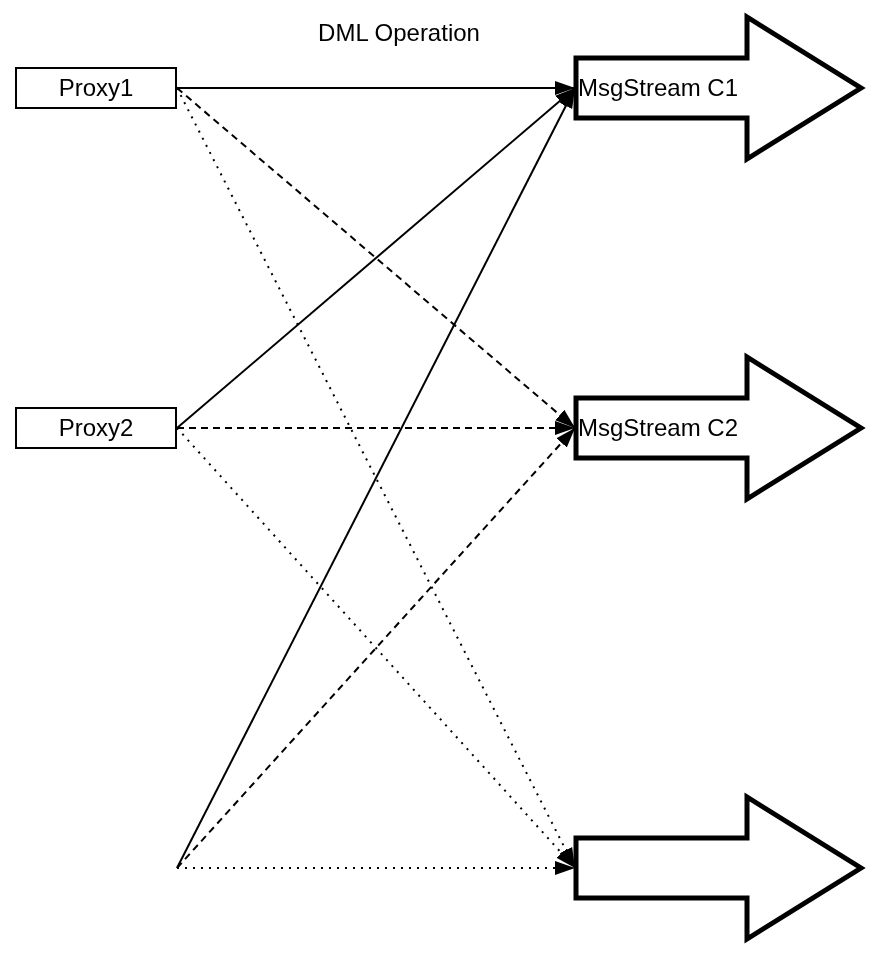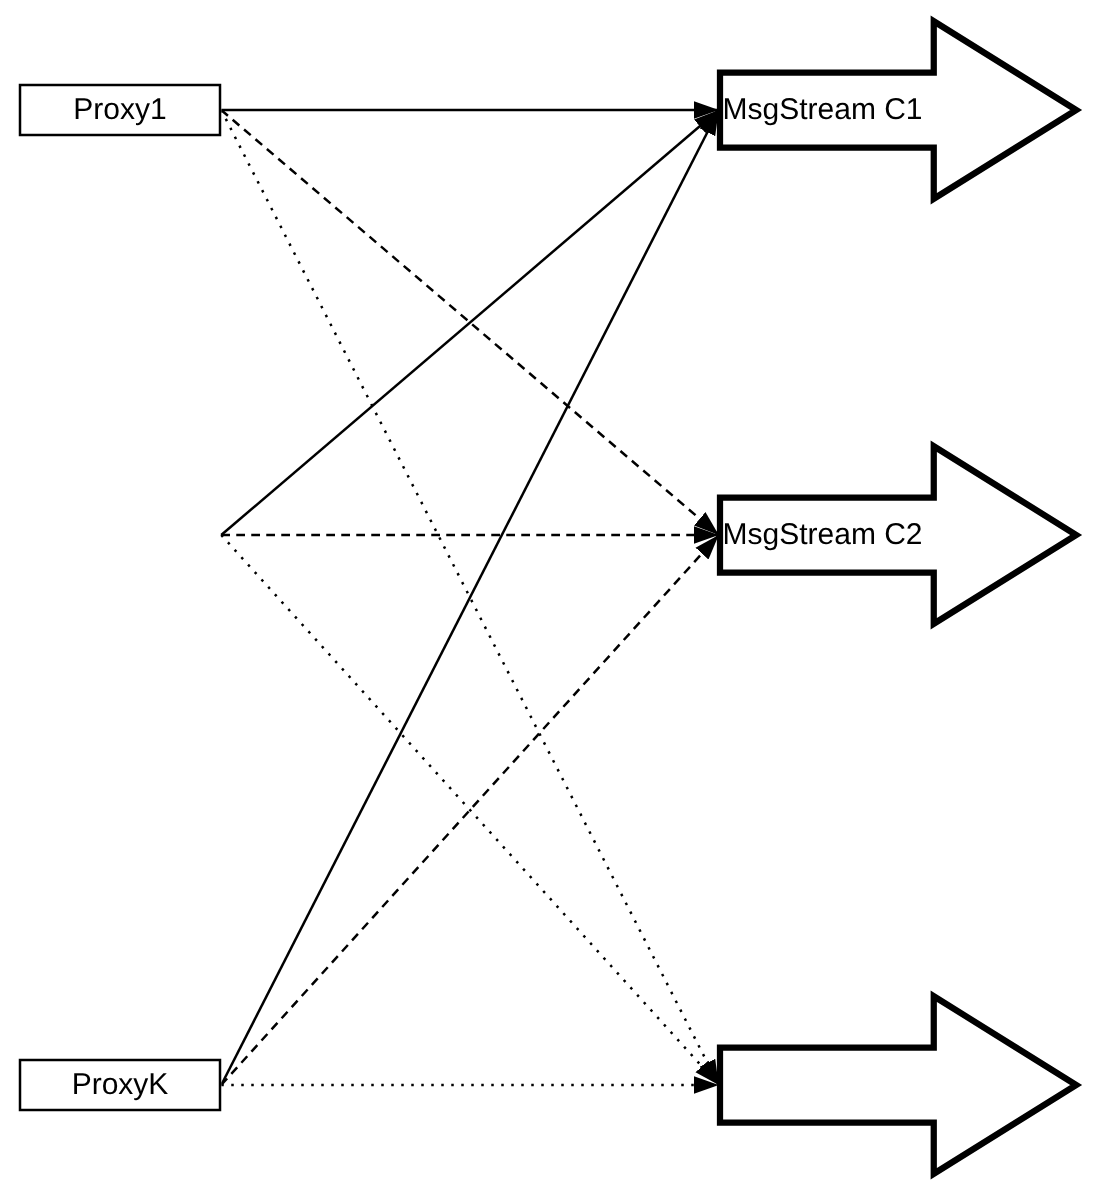--- a/index.html
+++ b/index.html
@@ -90,23 +90,24 @@
         <line x1="177" y1="868" x2="575" y2="428" stroke="#000000" stroke-width="2" stroke-dasharray="7 5" marker-end="url(#arrowhead)"></line>
         <line x1="177" y1="88" x2="575" y2="868" stroke="#000000" stroke-width="2" stroke-dasharray="2 6" marker-end="url(#arrowhead)"></line>
         <line x1="177" y1="428" x2="575" y2="868" stroke="#000000" stroke-width="2" stroke-dasharray="2 6" marker-end="url(#arrowhead)"></line>
         <line x1="177" y1="868" x2="575" y2="868" stroke="#000000" stroke-width="2" stroke-dasharray="2 6" marker-end="url(#arrowhead)"></line>
       </g>
   </svg>
 
   <div class="proxy p1">
     <span>Proxy1</span>
   </div>
-  <div class="proxy pk">
-    <span>ProxyK</span>
+  <div class="proxy p2">
+    <span>Proxy2</span>
   </div>
 
   <div class="stream-label c1">MsgStream C1</div>
   <div class="stream-label c2">MsgStream C2</div>
 
   <div class="edge-label">
+    <div>DML Operation</div>
   </div>
 
 </div>
 
 </body></html>

